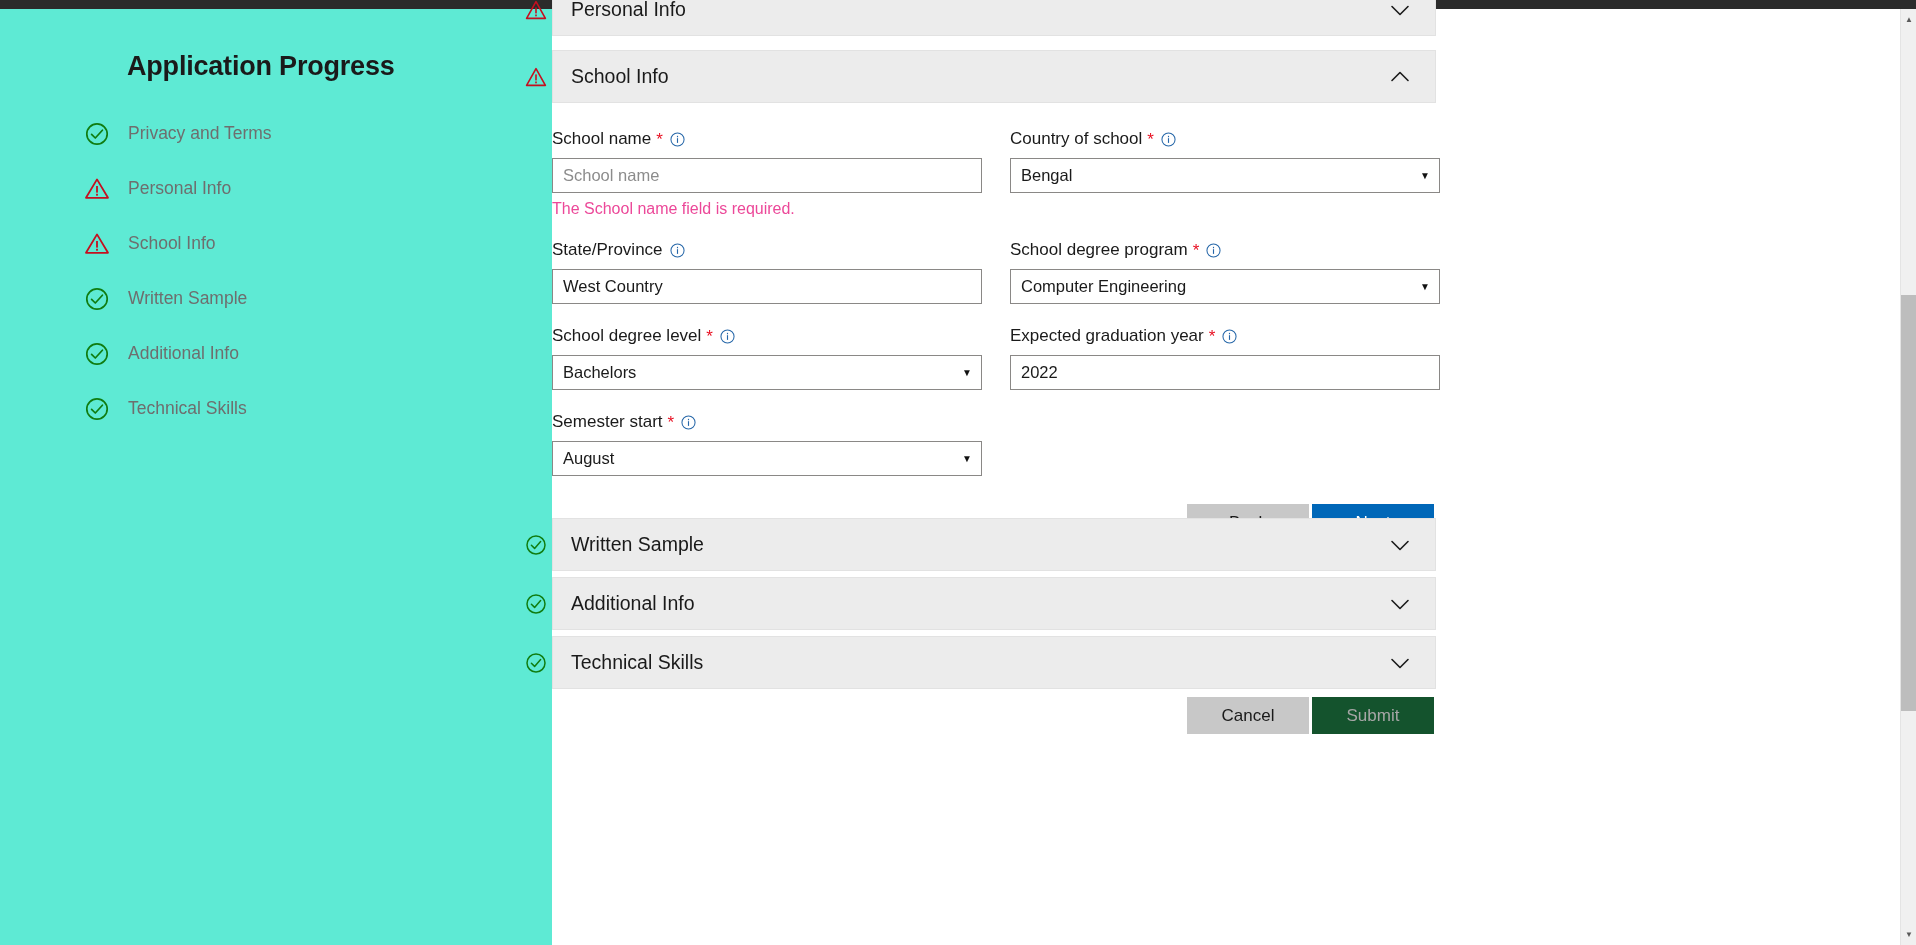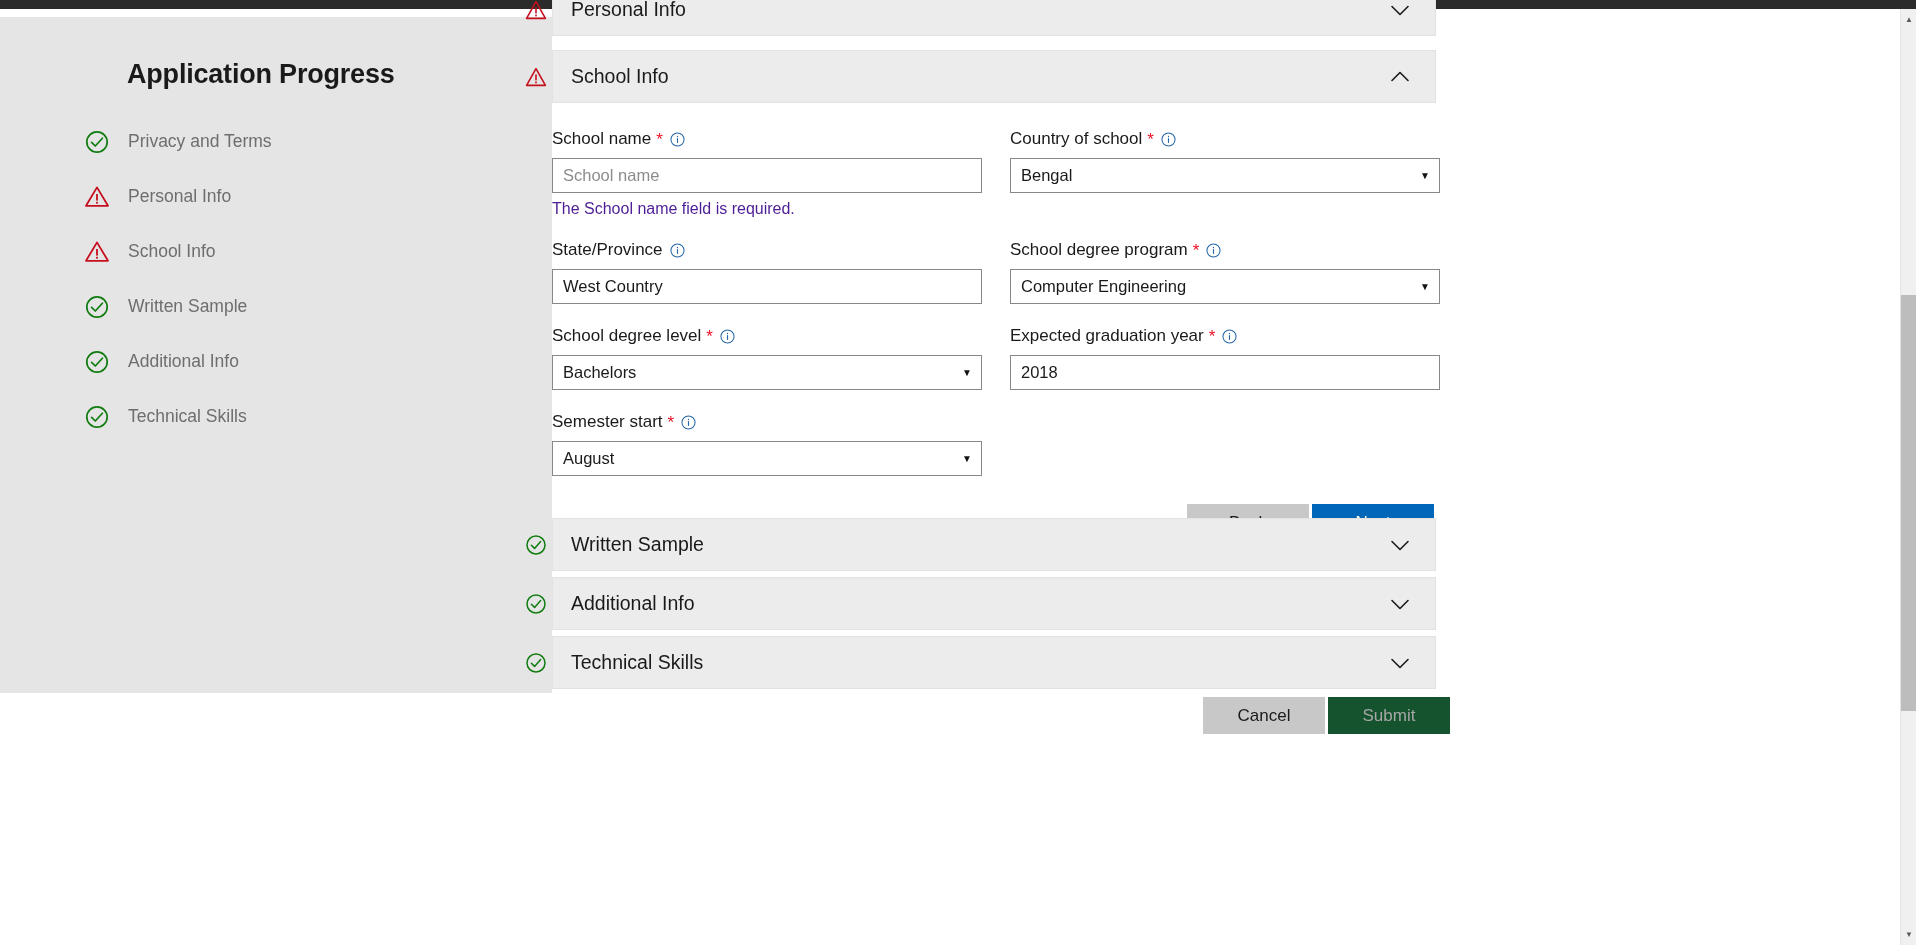--- a/index.html
+++ b/index.html
@@ -22,24 +22,24 @@
   .top-bar {
     position: absolute;
     left: 0; top: 0;
     width: 1916px; height: 9px;
     background: #2b2b2b;
   }
 
   
   .sidebar {
     position: absolute;
-    left: 0; top: 17px;
+    left: 0; top: 9px;
     width: 552px;
-    height: 676px;
-    background: #e5e5e5;
+    height: 936px;
+    background: #5eead4;
   }
   .sidebar-title {
     position: absolute;
     left: 127px; top: 42px;
     font-size: 27px;
     font-weight: bold;
     color: #1a1a1a;
     letter-spacing: -0.2px;
     white-space: nowrap;
   }
@@ -171,21 +171,21 @@
     right: 9px;
     top: 50%;
     transform: translateY(-50%);
     font-size: 10px;
     color: #111;
     line-height: 1;
   }
   .field-error {
     margin-top: 7px;
     font-size: 16px;
-    color: #4c1d95;
+    color: #ec4899;
     white-space: nowrap;
   }
 
   
   .btn-row {
     display: flex;
     justify-content: flex-end;
     gap: 3px;
     padding-right: 2px;
   }
@@ -428,21 +428,21 @@
                 <span class="req-star">*</span>
                 <span class="info-icon">
                   <svg viewBox="0 0 16 16" width="15" height="15" aria-hidden="true">
                     <circle cx="8" cy="8" r="7" fill="none" stroke="#2566a8" stroke-width="1.1"></circle>
                     <rect x="7.4" y="6.6" width="1.2" height="5" fill="#2566a8"></rect>
                     <rect x="7.4" y="4.1" width="1.2" height="1.5" fill="#2566a8"></rect>
                   </svg>
                 </span>
               </div>
               <div class="ctrl">
-                <span>2018</span>
+                <span>2022</span>
               </div>
             </div>
           </div>
 
           <div class="form-row" style="margin-top:22px;">
             <div class="field">
               <div class="field-label">
                 <span>Semester start</span>
                 <span class="req-star">*</span>
                 <span class="info-icon">
@@ -514,21 +514,21 @@
         </span>
         <span class="section-title">Technical Skills</span>
         <span class="section-chevron">
           <svg viewBox="0 0 26 26" width="26" height="26" aria-hidden="true">
             <path d="M5 9.5 L13 17.5 L21 9.5" fill="none" stroke="#1a1a1a" stroke-width="1.6" stroke-linecap="round" stroke-linejoin="round"></path>
           </svg>
         </span>
       </div>
     </div>
 
-    <div class="btn-row" style="position:absolute; left:16px; top:688px; width:884px;">
+    <div class="btn-row" style="position:absolute; left:0; top:688px; width:884px;">
       <button class="btn btn-secondary">Cancel</button>
       <button class="btn btn-disabled">Submit</button>
     </div>
 
   </div>
 
   <div class="scrollbar">
     <div class="sb-arrow up">▲</div>
     <div class="sb-thumb"></div>
     <div class="sb-arrow down">▼</div>

